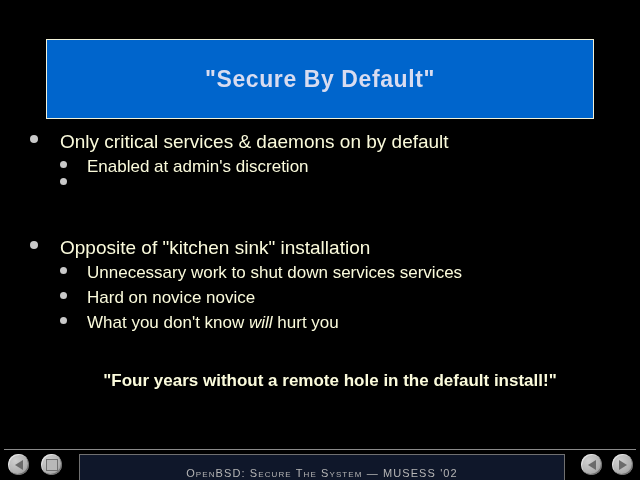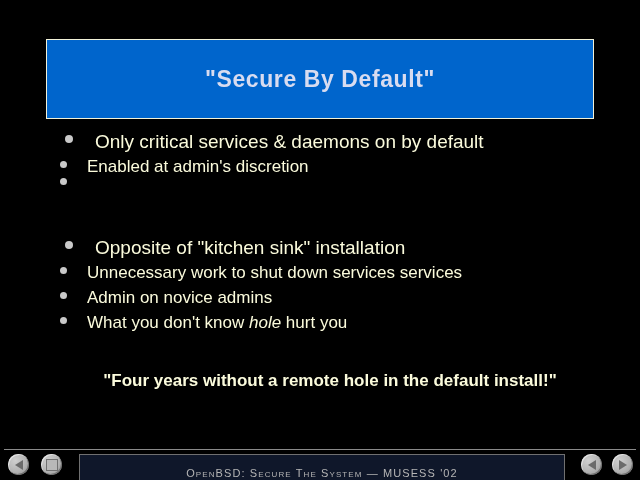--- a/index.html
+++ b/index.html
@@ -64,21 +64,21 @@
   }
   .bullet-row .marker {
     display: inline-block;
     flex: 0 0 auto;
     border-radius: 50%;
     background: #c9c9c9;
   }
 
   
   .lvl1 {
-    padding-left: 65px;
+    padding-left: 30px;
     font-size: 19px;
     height: 26px;
   }
   .lvl1 .marker {
     width: 8px;
     height: 8px;
     margin-right: 22px;
     position: relative;
     top: -5px;
   }
@@ -225,26 +225,26 @@
       <span>Opposite of "kitchen sink" installation</span>
     </div>
 
     <div class="bullet-row lvl2">
       <span class="marker"></span>
       <span>Unnecessary work to shut down services services</span>
     </div>
 
     <div class="bullet-row lvl2">
       <span class="marker"></span>
-      <span>Admin on novice admins</span>
-    </div>
-
-    <div class="bullet-row lvl2">
-      <span class="marker"></span>
-      <span id="bullet-emph">What you don't know <span class="ital">hole</span> hurt you</span>
+      <span>Hard on novice novice</span>
+    </div>
+
+    <div class="bullet-row lvl2">
+      <span class="marker"></span>
+      <span id="bullet-emph">What you don't know <span class="ital">will</span> hurt you</span>
     </div>
 
   </div>
 
   <div id="quote-line">"Four years without a remote hole in the default install!"</div>
 
   <div id="footer-rule"></div>
 
   <div id="footer">
 

